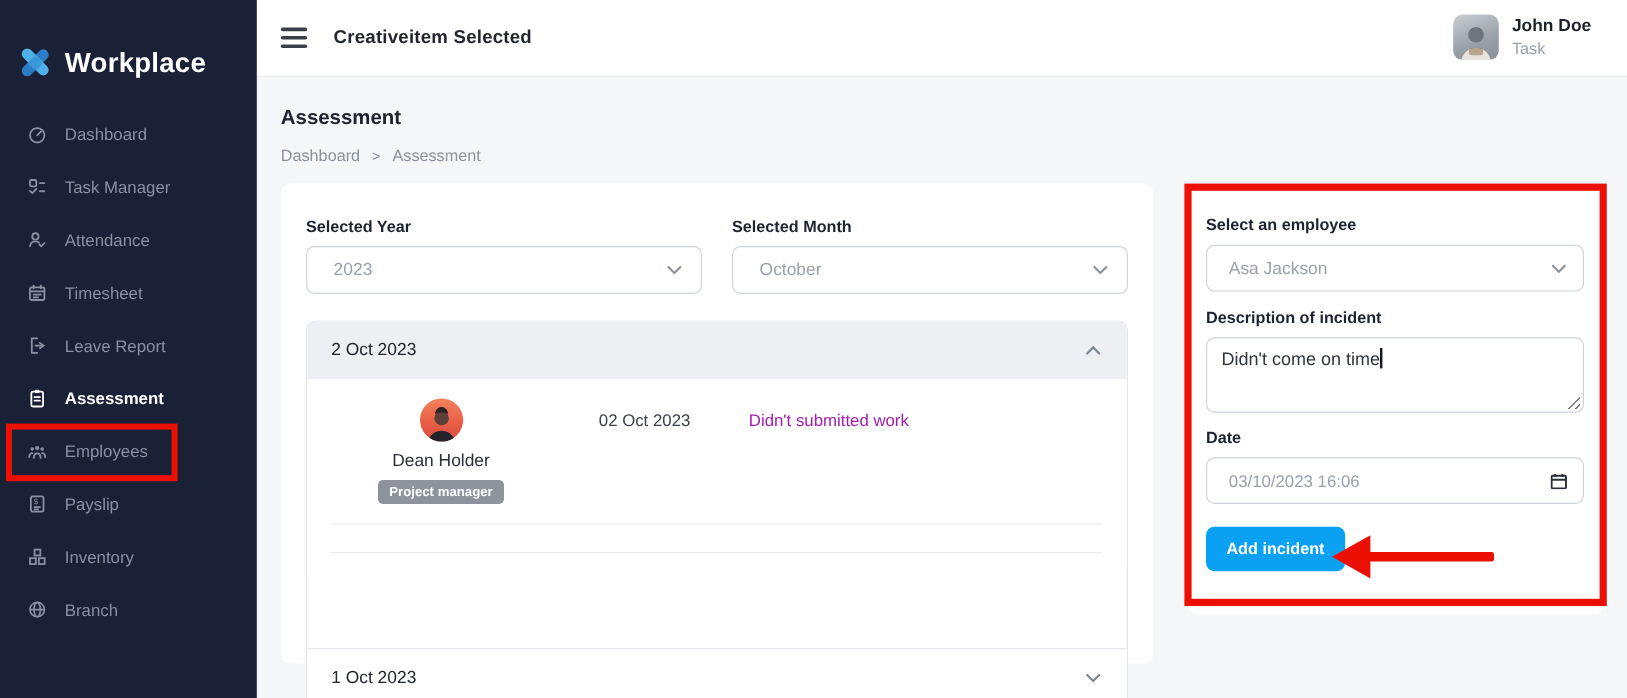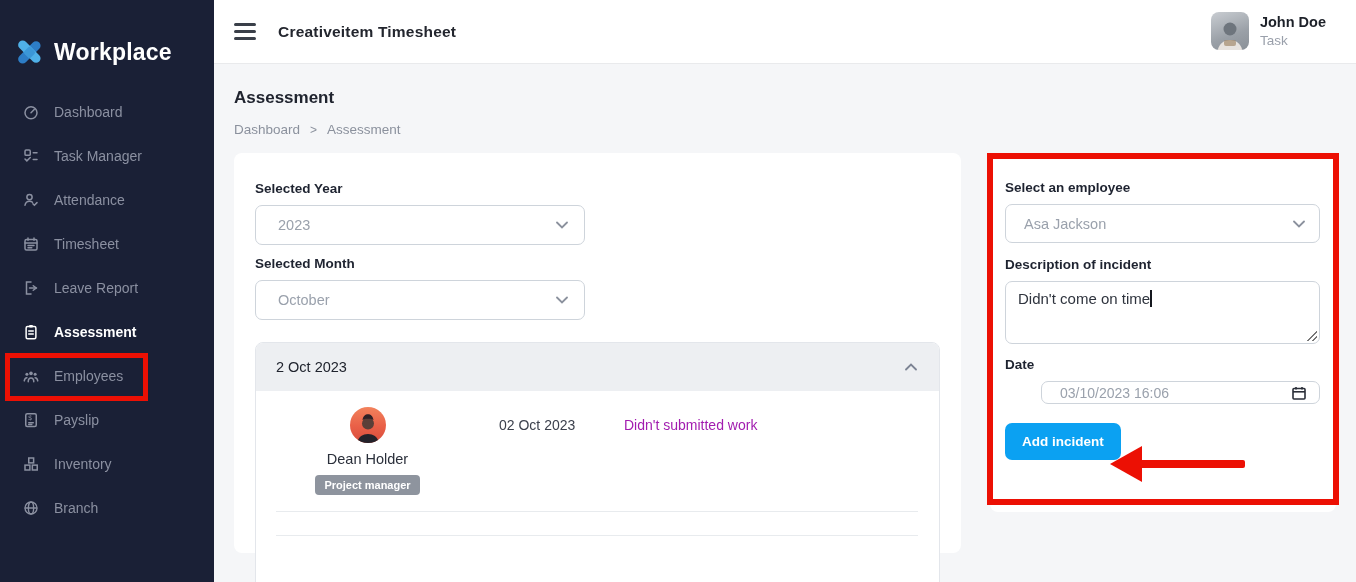--- a/index.html
+++ b/index.html
@@ -28,21 +28,21 @@
   .user-name { font-size:14.5px; font-weight:700; color:#1d2129; line-height:1.3; }
   .user-role { font-size:13.5px; color:#9aa0ab; line-height:1.3; }
 
   
   .page-title { position:absolute; left:234px; top:88px; font-size:17px; font-weight:700; color:#20242f; }
   .breadcrumb { position:absolute; left:234px; top:122px; font-size:13.5px; color:#8b919d; display:flex; gap:10px; align-items:center; }
   .breadcrumb .sep { color:#8b919d; font-size:12px; }
 
   
   .main-card { position:absolute; left:234px; top:153px; width:727px; height:400px; background:#ffffff; border-radius:8px; padding:28px 21px 0 21px; }
-  .filter-row { display:flex; gap:11px;flex-direction:column; }
+  .filter-row { display:flex; gap:25px; }
   .filter { width:330px; }
   .field-label { font-size:13.5px; font-weight:600; color:#1e2330; margin-bottom:9px; }
   .select-box { height:40px; border:1px solid #ced4db; border-radius:7px; display:flex; align-items:center; padding:0 16px 0 22px; cursor:pointer; background:#fff; justify-content:space-between; }
   .select-value { font-size:14.5px; color:#9aa1ac; }
   .chev { width:12px; height:8px; }
 
   .accordion { margin-top:22px; border:1px solid #e3e6eb; border-radius:8px; height:322px; position:relative; overflow:hidden; background:#fff; }
   .acc-header { height:48px; display:flex; align-items:center; justify-content:space-between; padding:0 22px 0 20px; font-size:14.5px; color:#20242e; cursor:pointer; }
   .acc-header.open { background:#edeff2; }
   .acc-header.closed { background:#ffffff; border-top:1px solid #e3e6eb; position:absolute; bottom:0; left:0; right:0; }
@@ -58,21 +58,21 @@
   .d1 { top:120px; } .d2 { top:144px; }
 
   
   .right-panel { position:absolute; left:990px; top:156px; width:346px; height:356px; background:#ffffff; border-radius:8px; padding:24px 16px 0 15px; }
   .ann-panel { left:987px; top:153px; width:352px; height:352px; border-width:6px; }
   .rp-label { font-size:13.5px; font-weight:600; color:#1e2330; margin-bottom:9px; }
   .rp-select { height:39px; border:1px solid #ced4db; border-radius:7px; display:flex; align-items:center; justify-content:space-between; padding:0 14px 0 18px; cursor:pointer; margin-bottom:14px; background:#fff; }
   .rp-textarea { position:relative; height:63px; border:1px solid #ced4db; border-radius:7px; padding:8px 12px; margin-bottom:13px; font-size:15px; color:#2f343e; cursor:text; }
   .caret { display:inline-block; width:1.5px; height:17px; background:#15181f; vertical-align:-3px; }
   .resize-grip { position:absolute; right:2px; bottom:2px; width:11px; height:11px; clip-path:polygon(100% 0,100% 100%,0 100%); background:repeating-linear-gradient(135deg,#777 0 1.2px,transparent 1.2px 4px); cursor:nwse-resize; }
-  .rp-date { height:23px; border:1px solid #ced4db; border-radius:7px; display:flex; align-items:center; justify-content:space-between; padding:0 13px 0 18px; margin-bottom:19px; cursor:text;margin-left:36px; }
+  .rp-date { height:39px; border:1px solid #ced4db; border-radius:7px; display:flex; align-items:center; justify-content:space-between; padding:0 13px 0 18px; margin-bottom:19px; cursor:text; }
   .date-value { font-size:14px; color:#9aa1ac; }
   .btn-primary { display:inline-block; background:#0ba1f2; color:#ffffff; font-size:13.5px; font-weight:700; border:none; border-radius:7px; padding:11px 17px; cursor:pointer; font-family:inherit; }
 
   
   .red-arrow { position:absolute; left:1110px; top:446px; width:135px; height:36px; z-index:51; pointer-events:none; }
   .red-arrow .head { position:absolute; left:0; top:0; width:0; height:0; border-top:18px solid transparent; border-bottom:18px solid transparent; border-right:32px solid #ec1004; }
   .red-arrow .shaft { position:absolute; left:30px; top:14px; width:105px; height:8px; background:#ec1004; border-radius:2px; }
 
   svg { display:block; }
 </style>
@@ -201,21 +201,21 @@
   </nav>
   <div class="annotation-box ann-sidebar"></div>
 </aside>
 
 <header class="header">
   <div class="hamburger">
       <span></span>
       <span></span>
       <span></span>
     </div>
-  <div class="app-title">Creativeitem Timesheet</div>
+  <div class="app-title">Creativeitem Selected</div>
   <div class="user-block">
     <div class="user-avatar">
       <svg width="38" height="38" viewBox="0 0 38 38">
           <circle cx="19" cy="14" r="6.5" fill="#6e757d"></circle>
           <path d="M6 38c1.5-9 6.5-13 13-13s11.5 4 13 13z" fill="#e7e3df"></path>
           <rect x="13" y="25" width="12" height="6" rx="2" fill="#87673f" opacity="0.5"></rect>
         </svg>
     </div>
     <div>
       <div class="user-name">John Doe</div>

